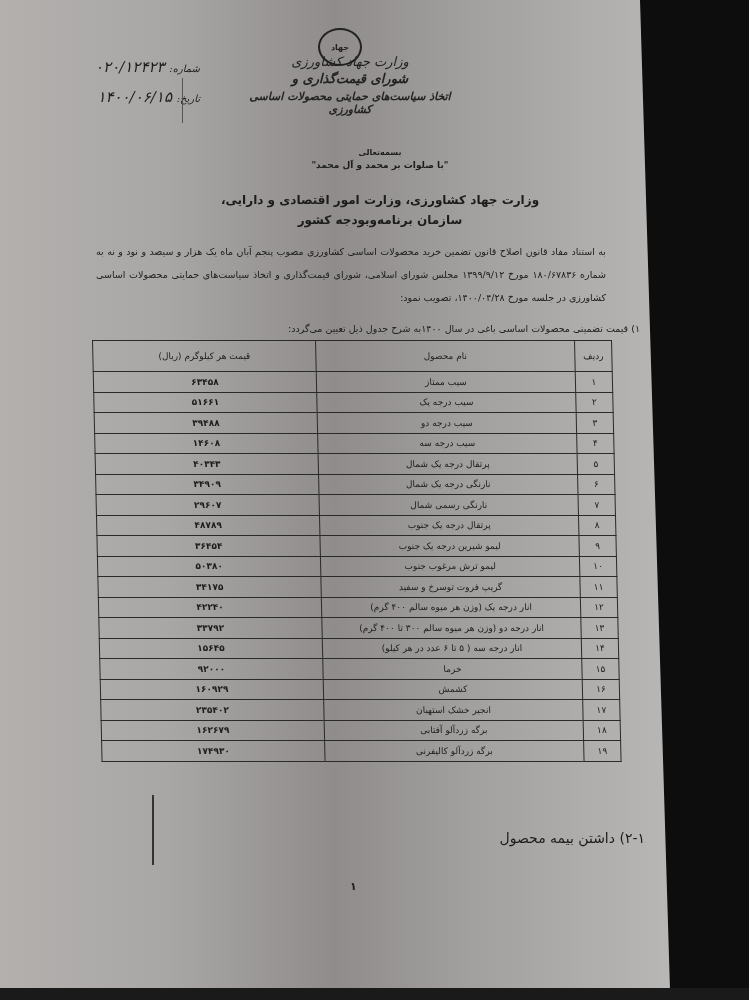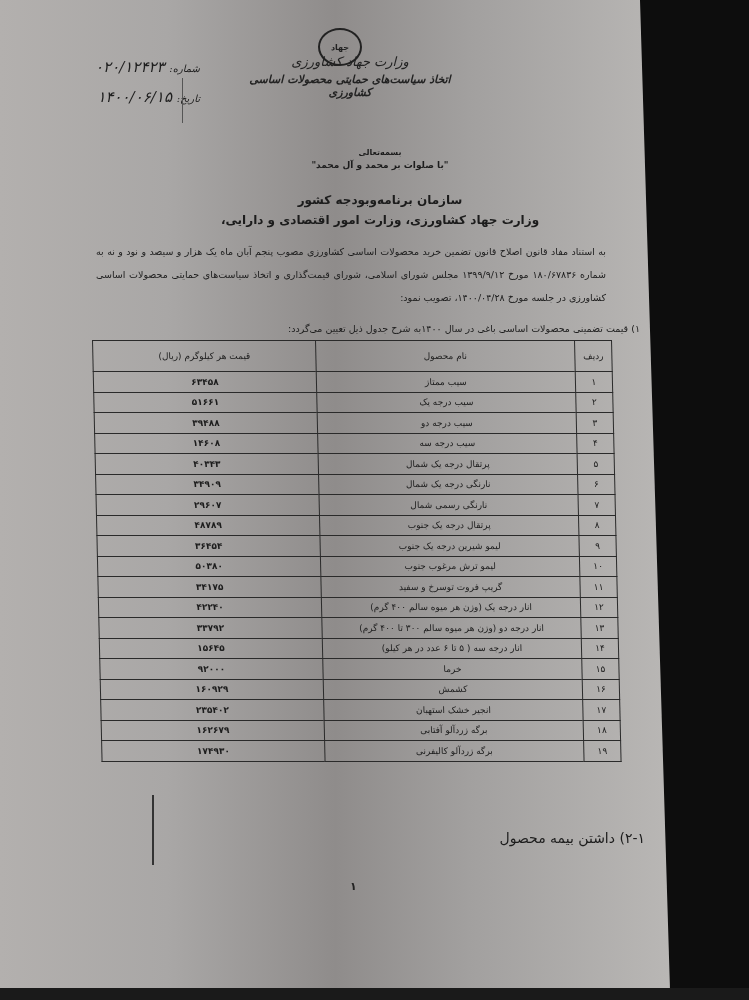--- a/index.html
+++ b/index.html
@@ -65,39 +65,40 @@
 <body>
 
 <div class="dark-right"></div>
 <div class="paper">
 
   <div class="logo">
     <span>جهاد</span>
   </div>
   <div class="header-lines rtl">
     <div class="h1">وزارت جهاد کشاورزی</div>
+    <div class="h2">شورای قیمت‌گذاری و</div>
     <div class="h3">اتخاذ سیاست‌های حمایتی محصولات اساسی کشاورزی</div>
   </div>
 
   <div class="meta meta-number rtl">
     <span class="lbl">شماره:</span>
     <span>۰۲۰/۱۲۴۲۳</span>
   </div>
   <div class="meta meta-date rtl">
     <span class="lbl">تاریخ:</span>
     <span>۱۴۰۰/۰۶/۱۵</span>
   </div>
   <div class="margin-line"></div>
 
   <div class="bism rtl">بسمه‌تعالی</div>
   <div class="salavat rtl">"با صلوات بر محمد و آل محمد"</div>
 
   <div class="ministries rtl">
+    <div>وزارت جهاد کشاورزی، وزارت امور اقتصادی و دارایی،</div>
     <div>سازمان برنامه‌وبودجه کشور</div>
-    <div>وزارت جهاد کشاورزی، وزارت امور اقتصادی و دارایی،</div>
   </div>
 
   <div class="intro rtl">به استناد مفاد قانون اصلاح قانون تضمین خرید محصولات اساسی کشاورزی مصوب پنجم آبان ماه یک هزار و سیصد و نود و نه به شماره ۱۸۰/۶۷۸۳۶ مورخ ۱۳۹۹/۹/۱۲ مجلس شورای اسلامی، شورای قیمت‌گذاری و اتخاذ سیاست‌های حمایتی محصولات اساسی کشاورزی در جلسه مورخ ۱۴۰۰/۰۴/۲۸، تصویب نمود:</div>
   <div class="clause1 rtl">۱) قیمت تضمینی محصولات اساسی باغی در سال ۱۴۰۰به شرح جدول ذیل تعیین می‌گردد:</div>
 
   <table class="prices">
     <thead>
       <tr>
         <th class="num">ردیف</th>
         <th class="name">نام محصول</th>

